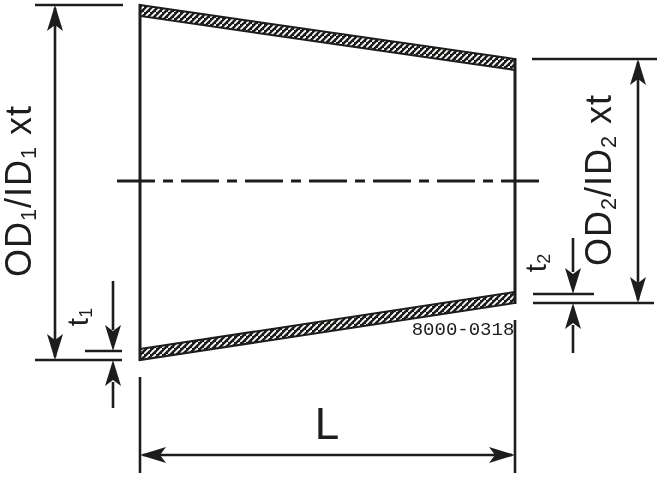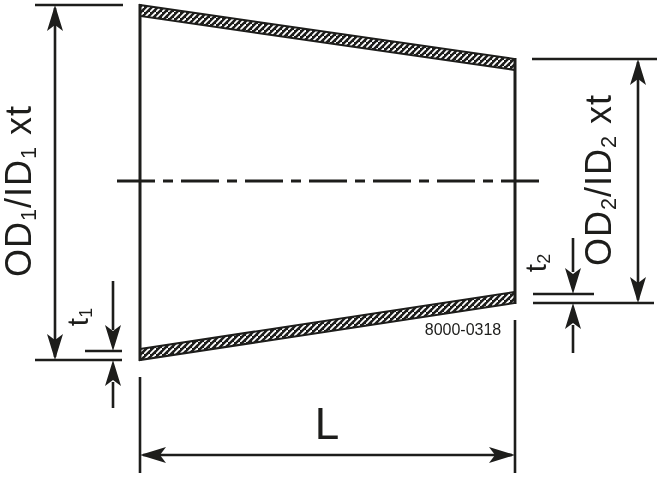--- a/index.html
+++ b/index.html
@@ -37,21 +37,22 @@
     font-size: 36px;
     letter-spacing: 1px;
   }
   .t-label {
     font-size: 30px;
   }
   .len-label {
     font-size: 44px;
   }
   .part-number {
-    font-size: 16px;
+    font-size: 19px;
+    font-family: Liberation Mono, monospace;
   }
   .sub {
     font-size: 0.6em;
     vertical-align: -0.22em;
   }
 </style>
 </head>
 <body>
 
 <div id="stage">

